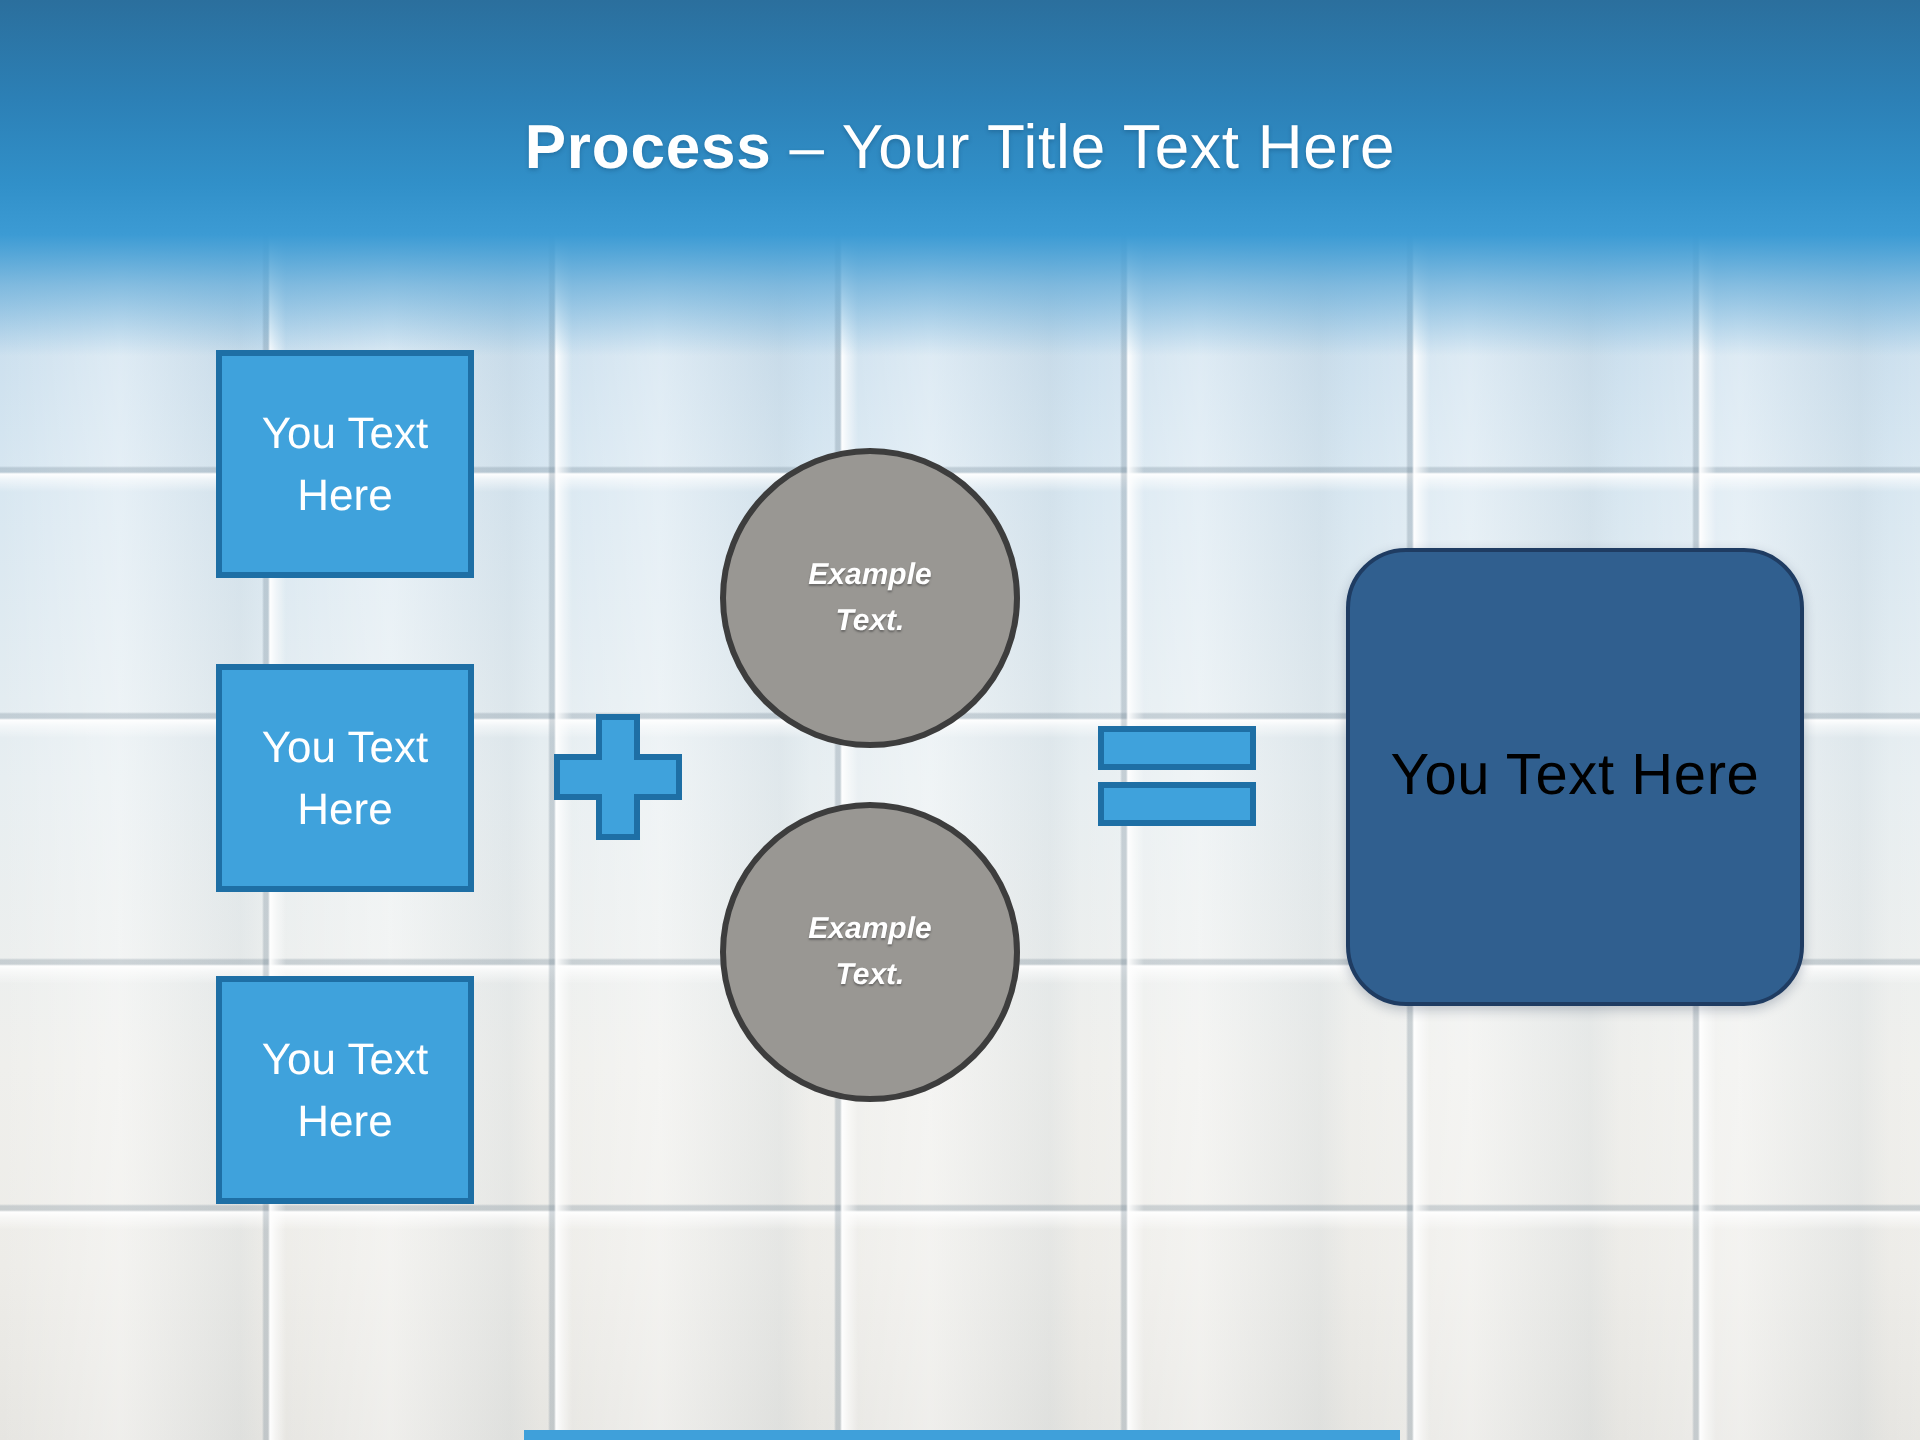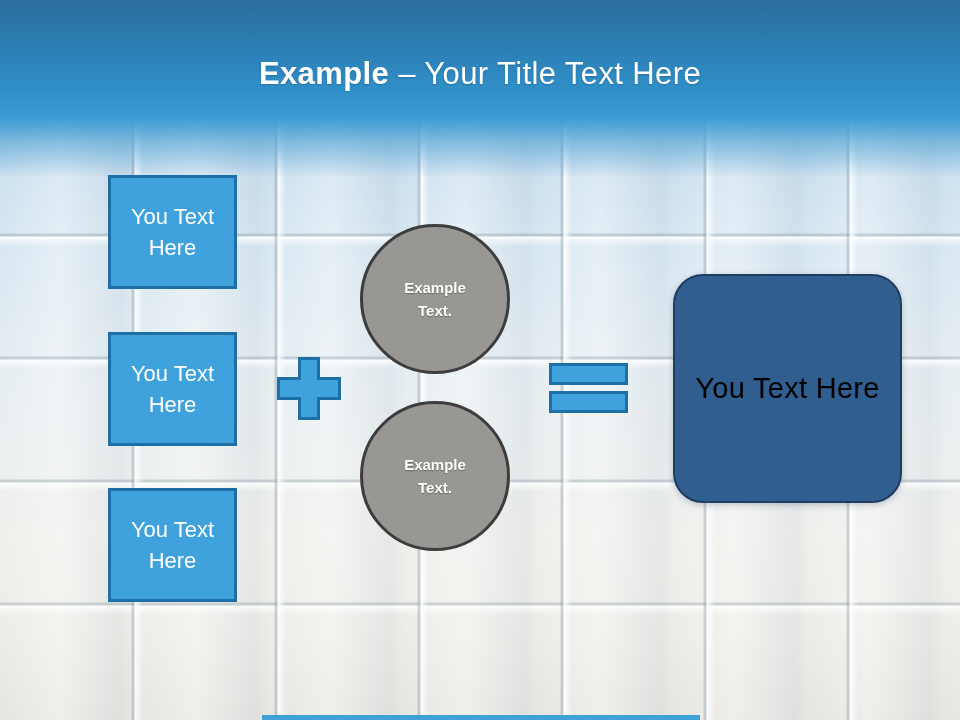--- a/index.html
+++ b/index.html
@@ -57,21 +57,21 @@
   .sq1 { top:175px; } .sq2 { top:332px; } .sq3 { top:488px; }
 
   
   .plus { position:absolute; left:277px; top:357px; }
 
   
   .circle {
     position:absolute; left:360px; width:144px; height:144px;
     border-radius:50%; background:#999793; border:3px solid #3d3d3d;
     display:flex; align-items:center; justify-content:center;
-    color:#fff; font-size:15px; font-weight:700; 
+    color:#fff; font-size:15px; font-weight:700; font-style:italic;
     text-align:center; line-height:1.55;
     text-shadow:0 1px 1px rgba(60,60,60,0.5);
   }
   .circle span { display:block; width:80px; }
   .c1 { top:224px; } .c2 { top:401px; }
 
   
   .equals { position:absolute; left:549px; top:363px; width:79px; }
   .eq-bar {
     height:16px; background:#3fa2dc; border:3px solid #1e6fa5;
@@ -95,21 +95,21 @@
     background:#3fa0da;
   }
 </style>
 </head>
 <body>
 
 <div class="slide">
   <div class="bg"></div>
   <div class="header"></div>
 
-  <h1 class="title"><span class="b">Example</span><span> – Your Title Text Here</span></h1>
+  <h1 class="title"><span class="b">Process</span><span> – Your Title Text Here</span></h1>
 
   <div class="sq sq1">
     <span>You Text Here</span>
   </div>
   <div class="sq sq2">
     <span>You Text Here</span>
   </div>
   <div class="sq sq3">
     <span>You Text Here</span>
   </div>

